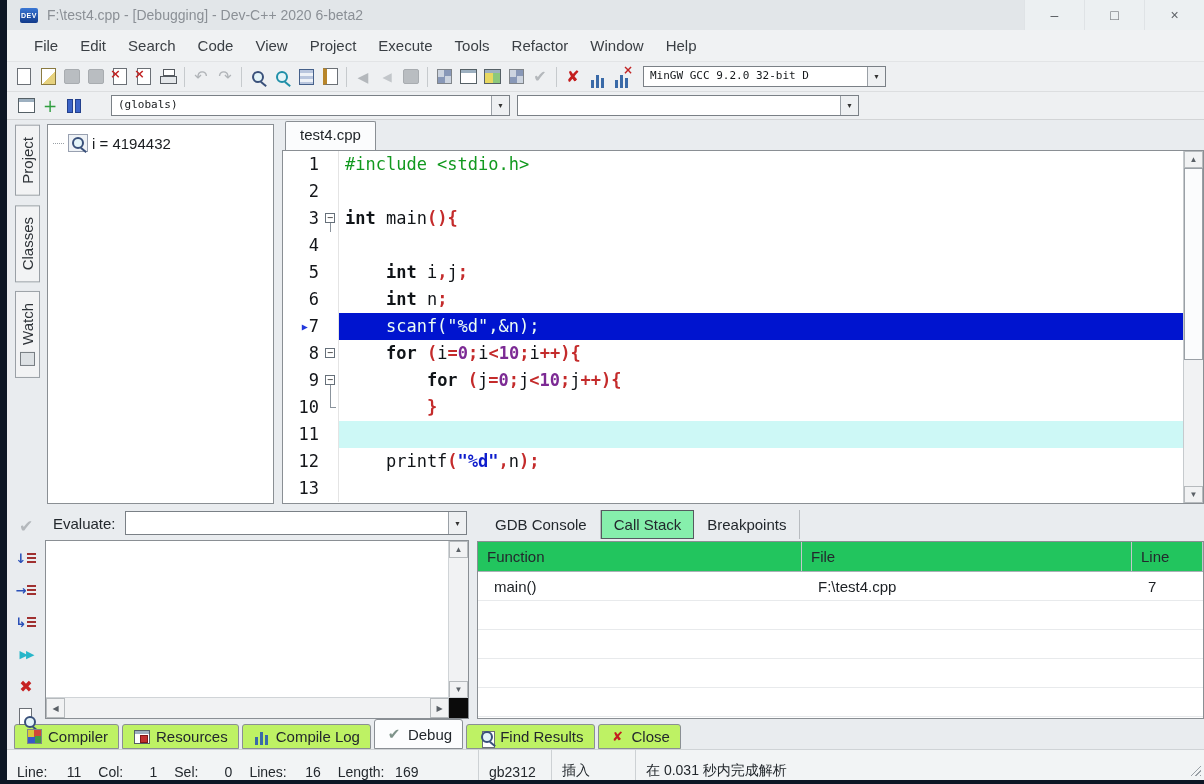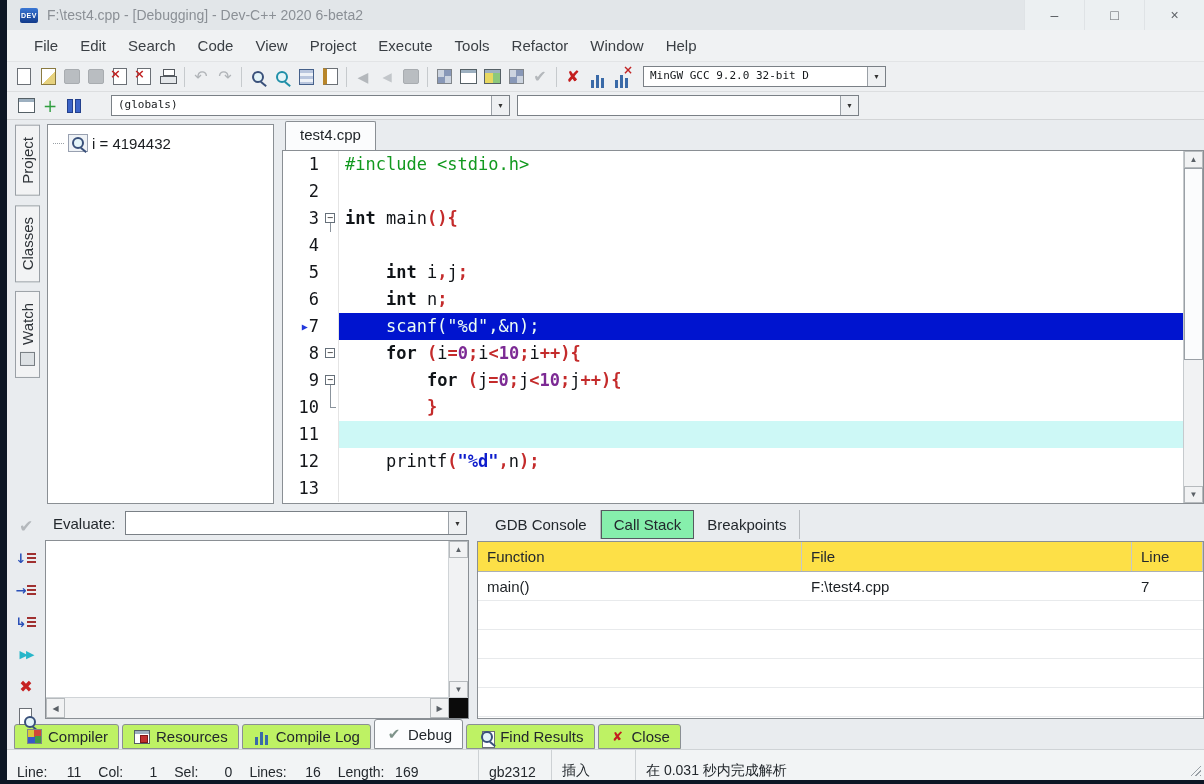--- a/index.html
+++ b/index.html
@@ -115,25 +115,25 @@
   .hbtn{width:19px;background:#f1f2f3;border:1px solid #b6babd;display:flex;align-items:center;justify-content:center;
     font-size:8px;color:#5a6066;box-sizing:border-box;flex:none;}
   .htrack{flex:1;}
   .black-corner{width:19px;background:#0b0b0b;flex:none;}
   .h-split{width:8px;flex:none;}
   .right-pane{flex:1;display:flex;flex-direction:column;min-width:0;}
   .dtabs{height:34px;display:flex;align-items:center;padding-left:5px;flex:none;}
   .dtab{padding:6px 13px;font-size:15px;color:#23282d;border-right:1px solid #b8bcc0;}
   .dtab.active{border:1px solid #555a5f;background:#86efac;padding:5px 12px;}
   .stack{flex:1;background:#fff;border:1px solid #8a8f94;display:flex;flex-direction:column;min-height:0;overflow:hidden;}
-  .thead{display:flex;height:29px;background:#fde047;border-bottom:1px solid #aab0b6;font-size:15px;color:#23282d;flex:none;}
+  .thead{display:flex;height:29px;background:#22c55e;border-bottom:1px solid #aab0b6;font-size:15px;color:#23282d;flex:none;}
   .th{padding:0 9px;border-right:1px solid #c3c7cb;display:flex;align-items:center;box-sizing:border-box;}
   .c1{width:324px;flex:none;}.c2{width:330px;flex:none;}.c3{flex:1;}
   .trow{display:flex;height:28px;align-items:center;font-size:15px;color:#1c2024;border-bottom:1px solid #e8eaec;flex:none;}
-  .td{padding:0 9px;box-sizing:border-box;overflow:hidden;white-space:nowrap;}
+  .td{padding:0 16px;box-sizing:border-box;overflow:hidden;white-space:nowrap;}
 
   
   .btabs{height:30px;display:flex;align-items:flex-end;padding-left:7px;gap:3px;flex:none;}
   .btab{display:flex;align-items:center;gap:5px;background:#bef264;border:1px solid #8a8f94;border-radius:3px 3px 0 0;
     padding:0 10px;font-size:15px;color:#23282d;height:25px;box-sizing:border-box;}
   .btab.active{background:#fcfdfe;height:30px;}
   .btab .ic{width:18px;height:16px;}
   .statusbar{height:30px;display:flex;align-items:stretch;background:#f2f4f5;border-top:1px solid #cfd3d6;
     font-size:14px;color:#23282d;flex:none;}
   .sb-sec{display:flex;align-items:flex-end;padding:0 10px;border-right:1px solid #cdd1d4;box-sizing:border-box;}

